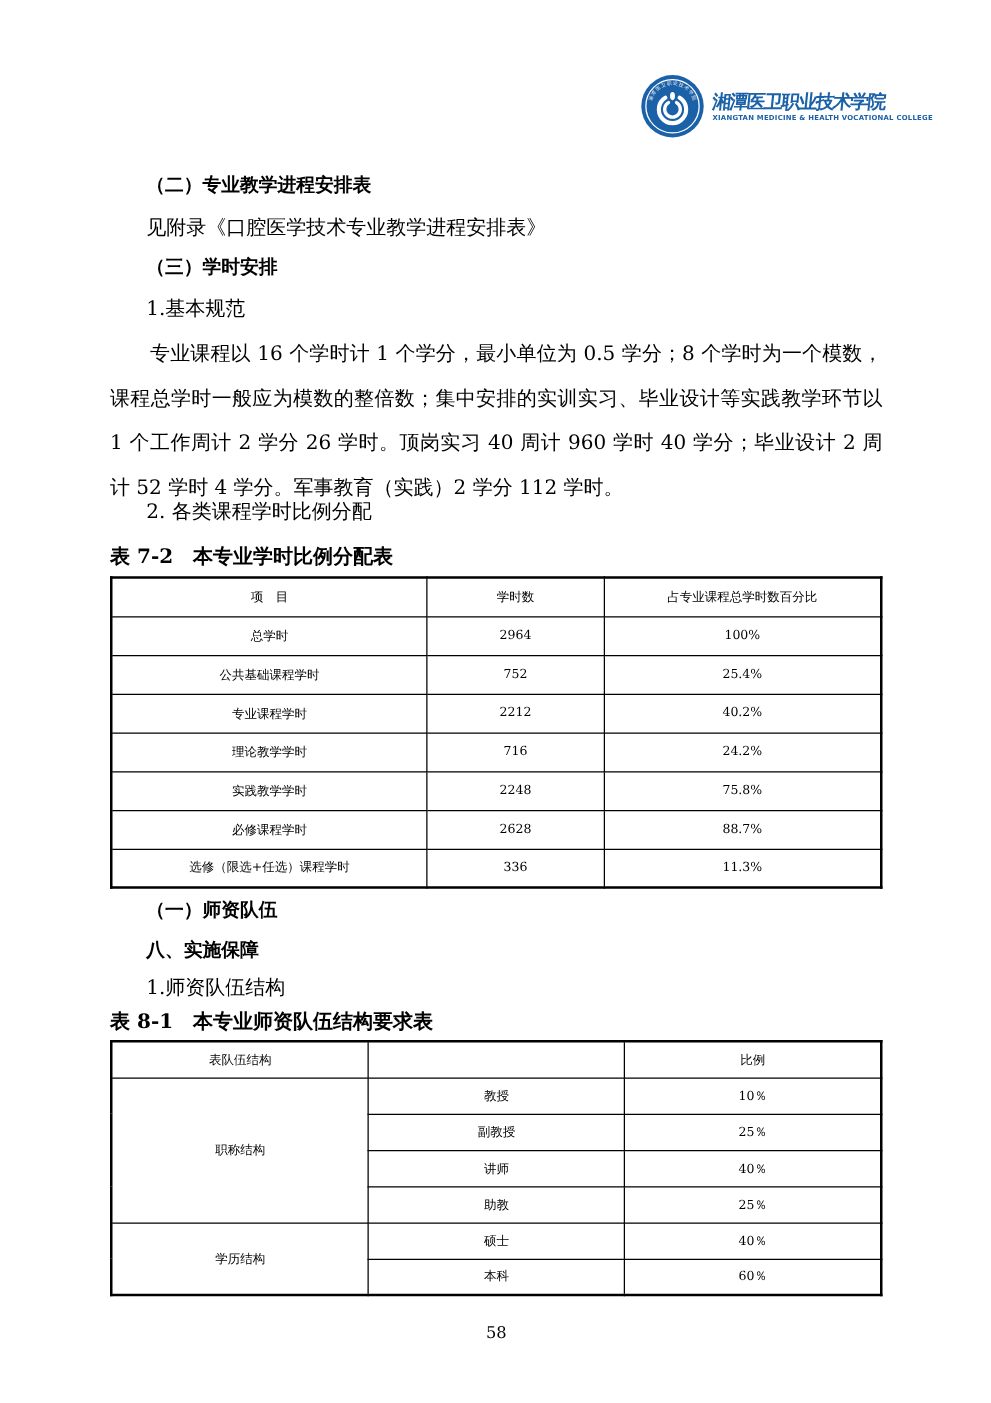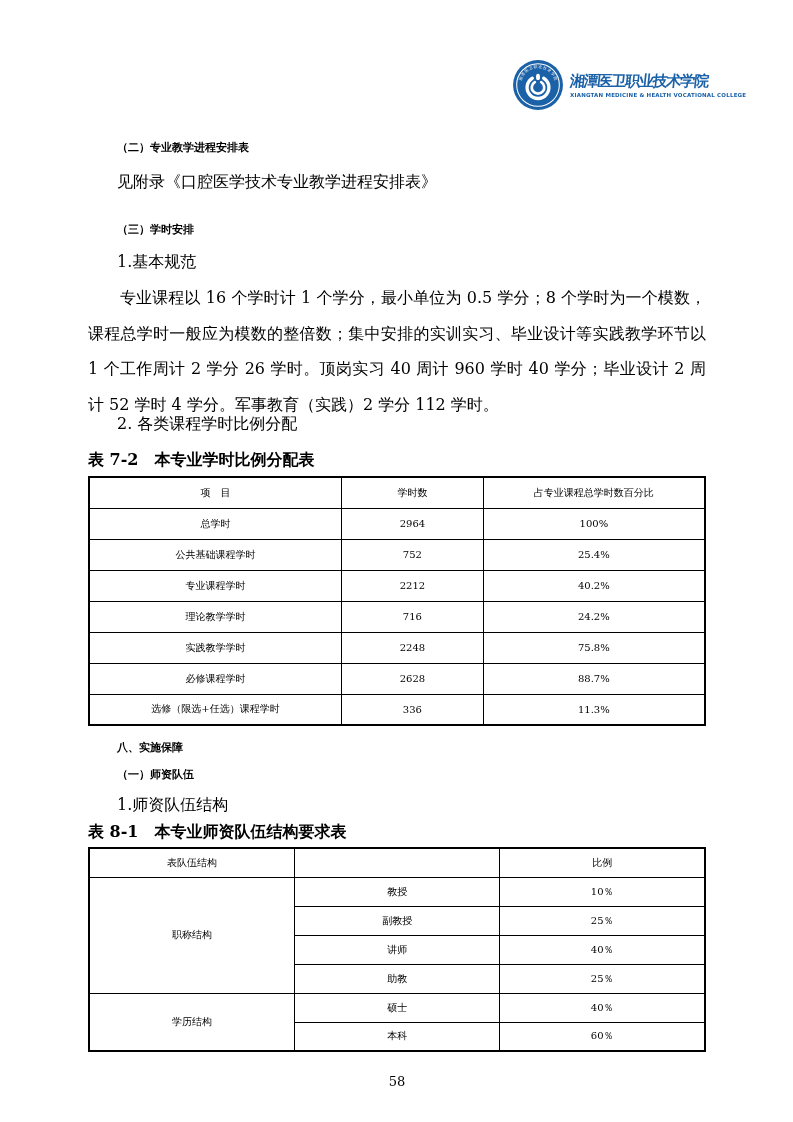--- a/index.html
+++ b/index.html
@@ -43,21 +43,21 @@
     font-family: "DejaVu Sans", "Liberation Sans", sans-serif;
     font-weight: bold;
     font-size: 5.5px;
     letter-spacing: 0.2px;
     white-space: nowrap;
     margin-top: 2px;
   }
   
   .h-bold {
     font-weight: bold;
-    font-size: 11px;
+    font-size: 15px;
     line-height: 20px;
     padding-left: 29px;
   }
   .line {
     font-size: 16px;
     line-height: 20px;
     padding-left: 29px;
   }
   .para {
     font-size: 16px;
@@ -66,21 +66,21 @@
     text-indent: 2em;
   }
   .caption {
     font-weight: bold;
     font-size: 16px;
     line-height: 20px;
   }
   .mt-26 { margin-top: 26px; }
   .mt-16 { margin-top: 16px; }
   .mt-14 { margin-top: 14px; }
-  .mt-13 { margin-top: 28px; }
+  .mt-13 { margin-top: 13px; font-family: Liberation Mono, monospace; }
   .mt-12 { margin-top: 12px; }
   .mt-10 { margin-top: 10px; }
   .mt-8  { margin-top: 8px; }
   .mt-7  { margin-top: 7px; }
   .mt-6  { margin-top: 6px; }
   .mt-5  { margin-top: 5px; }
   .mt-n8 { margin-top: -8px; }
   
   table {
     width: 100%;
@@ -188,22 +188,22 @@
       <td>88.7%</td>
     </tr>
     <tr>
       <td>选修（限选+任选）课程学时</td>
       <td>336</td>
       <td>11.3%</td>
     </tr>
   </tbody>
     </table>
 
+  <div class="h-bold mt-7">（一）师资队伍</div>
   <div class="h-bold mt-12">八、实施保障</div>
-  <div class="h-bold mt-7">（一）师资队伍</div>
   <div class="line mt-10">1.师资队伍结构</div>
 
   <div class="caption mt-7">表 8-1　本专业师资队伍结构要求表</div>
   <table class="t2 mt-5">
     <colgroup>
         <col style="width:33.4%">
         <col style="width:33.3%">
         <col style="width:33.3%">
       </colgroup>
     <tbody>

